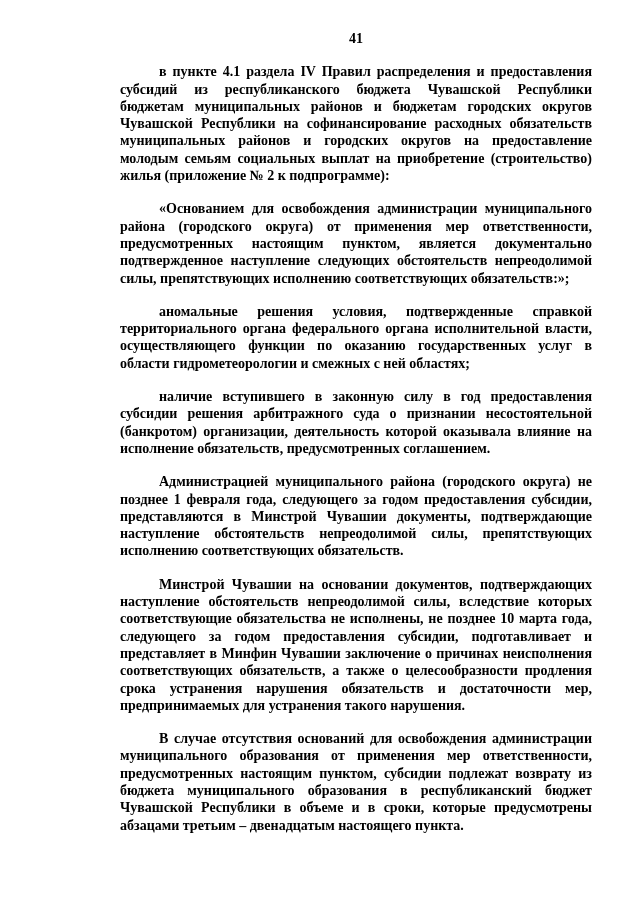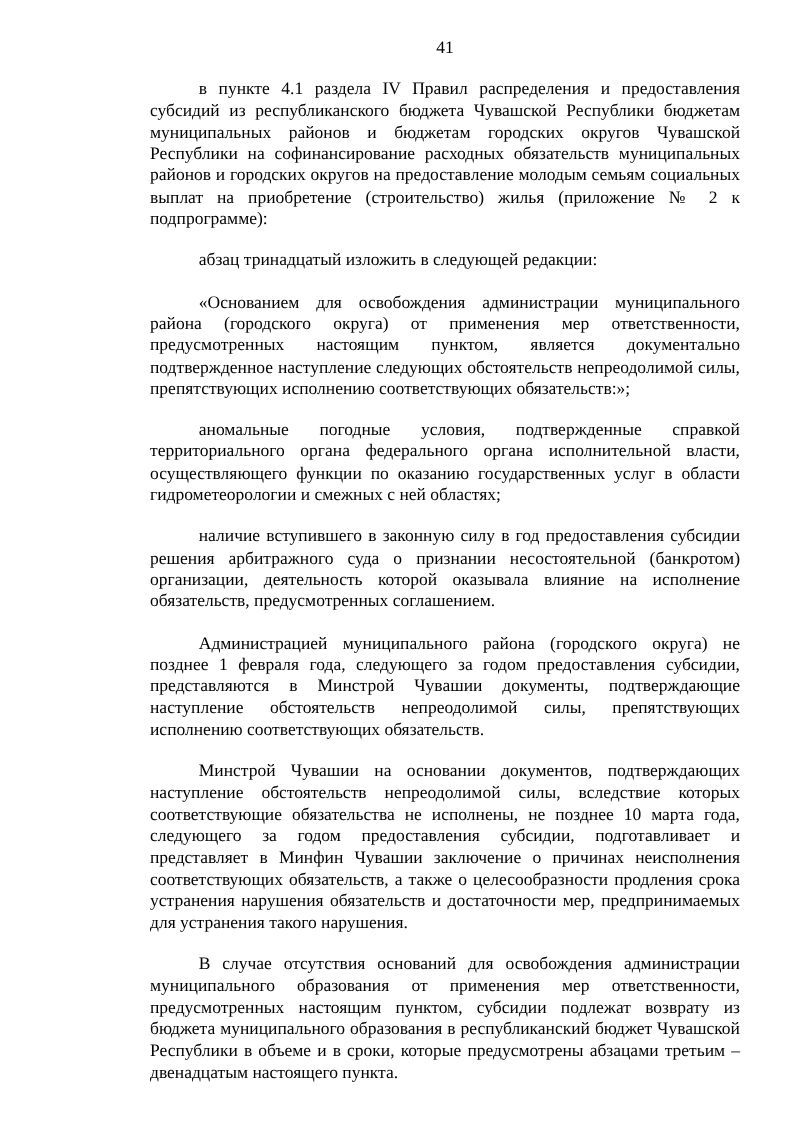--- a/index.html
+++ b/index.html
@@ -15,39 +15,39 @@
   .page {
     box-sizing: border-box;
     width: 640px;
     height: 905px;
     padding: 30px 32px 20px 104px;
     background: #ffffff;
     color: #000000;
     font-family: "Liberation Serif", "DejaVu Serif", serif;
     font-size: 14px;
     line-height: 17.3px;
+    font-weight: bold;
   }
   .page-number {
     text-align: center;
     margin-bottom: 7px;
   }
   .page p {
     margin: 16px;
     text-align: justify;
     text-indent: 39px;
     hyphens: auto;
     -webkit-hyphens: auto;
   }
 </style>
 </head>
 <body>
 
 <div class="page">
   <div class="page-number">41</div>
   <p>в пункте 4.1 раздела IV Правил распределения и предоставления субсидий из республиканского бюджета Чувашской Республики бюджетам муниципальных районов и бюджетам городских округов Чувашской Республики на софинансирование расходных обязательств муниципальных районов и городских округов на предоставление молодым семьям социальных выплат на приобретение (строительство) жилья (приложение № 2 к подпрограмме):</p>
-  <p>абзац тринадцатый изложить в следующей редакции:</p>
   <p>«Основанием для освобождения администрации муниципального района (городского округа) от применения мер ответственности, предусмотренных настоящим пунктом, является документально подтвержденное наступление следующих обстоятельств непреодолимой силы, препятствующих исполнению соответствующих обязательств:»;</p>
-  <p>аномальные погодные условия, подтвержденные справкой территориального органа федерального органа исполнительной власти, осуществляющего функции по оказанию государственных услуг в области гидрометеорологии и смежных с ней областях;</p>
+  <p>аномальные решения условия, подтвержденные справкой территориального органа федерального органа исполнительной власти, осуществляющего функции по оказанию государственных услуг в области гидрометеорологии и смежных с ней областях;</p>
   <p>наличие вступившего в законную силу в год предоставления субсидии решения арбитражного суда о признании несостоятельной (банкротом) организации, деятельность которой оказывала влияние на исполнение обязательств, предусмотренных соглашением.</p>
   <p>Администрацией муниципального района (городского округа) не позднее 1 февраля года, следующего за годом предоставления субсидии, представляются в Минстрой Чувашии документы, подтверждающие наступление обстоятельств непреодолимой силы, препятствующих исполнению соответствующих обязательств.</p>
   <p>Минстрой Чувашии на основании документов, подтверждающих наступление обстоятельств непреодолимой силы, вследствие которых соответствующие обязательства не исполнены, не позднее 10 марта года, следующего за годом предоставления субсидии, подготавливает и представляет в Минфин Чувашии заключение о причинах неисполнения соответствующих обязательств, а также о целесообразности продления срока устранения нарушения обязательств и достаточности мер, предпринимаемых для устранения такого нарушения.</p>
   <p>В случае отсутствия оснований для освобождения администрации муниципального образования от применения мер ответственности, предусмотренных настоящим пунктом, субсидии подлежат возврату из бюджета муниципального образования в республиканский бюджет Чувашской Республики в объеме и в сроки, которые предусмотрены абзацами третьим – двенадцатым настоящего пункта.</p>
 </div>
 
 </body></html>

